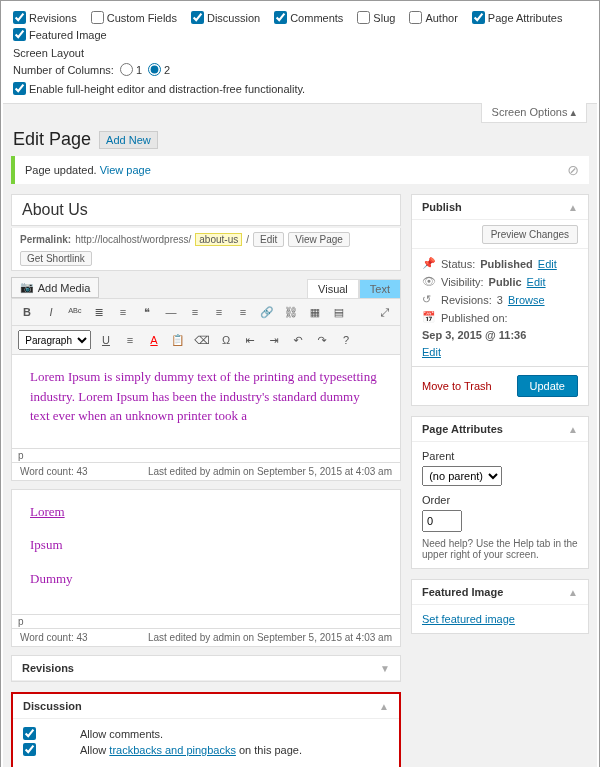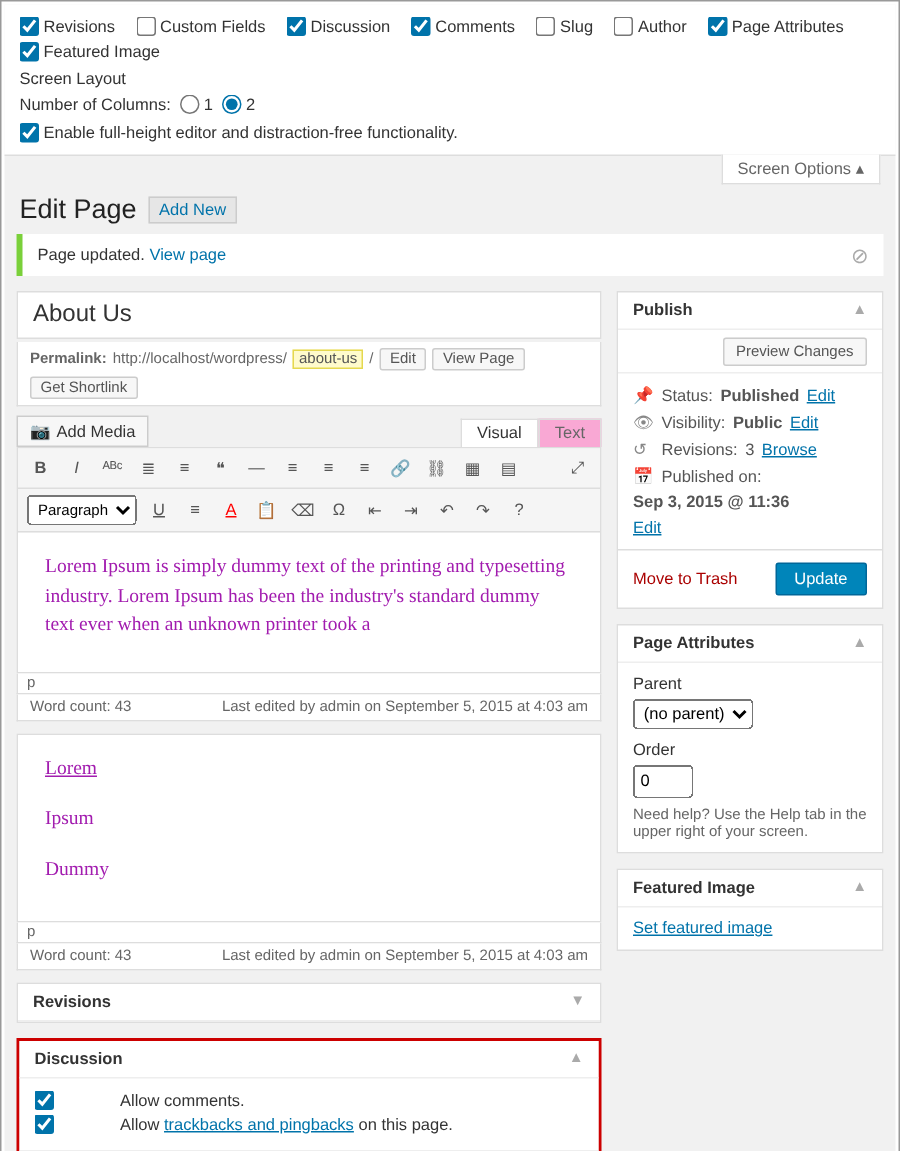--- a/index.html
+++ b/index.html
@@ -31,39 +31,39 @@
 .right { width: 178px; flex-shrink: 0; }
 
 .titlebox { background: #fff; border: 1px solid #ddd; padding: 6px 10px; font-size: 16px; color: #333; margin-bottom: 2px; }
 .permalink { background: #fff; border: 1px solid #ddd; border-top: none; padding: 4px 8px; font-size: 10px; color: #666; display: flex; align-items: center; gap: 4px; flex-wrap: wrap; margin-bottom: 6px; }
 .permalink .slug { background: #fffbcc; border: 1px solid #e5d84f; padding: 0 3px; color: #555; }
 .permalink .btn, .smbtn { background: #f7f7f7; border: 1px solid #ccc; padding: 1px 6px; font-size: 10px; color: #555; cursor: pointer; border-radius: 2px; }
 
 .media-row { display: flex; justify-content: space-between; align-items: flex-end; margin-bottom: 0; }
 .media-btn { background: #f7f7f7; border: 1px solid #ccc; padding: 3px 8px; font-size: 11px; cursor: pointer; display: flex; align-items: center; gap: 4px; }
 .tabs { display: flex; }
-.tab { border: 1px solid #ddd; border-bottom: none; padding: 3px 10px; font-size: 11px; background: #f9a8d4; color: #666; cursor: pointer; }
+.tab { border: 1px solid #ddd; border-bottom: none; padding: 3px 10px; font-size: 11px; background: #7dd3fc; color: #666; cursor: pointer; }
 .tab.active { background: #fff; color: #333; }
 
 .editor { border: 1px solid #ddd; background: #fff; }
 .toolbar { display: flex; align-items: center; gap: 6px; padding: 4px 6px; border-bottom: 1px solid #ddd; background: #f5f5f5; }
 .toolbar .tbi { width: 18px; height: 18px; display: flex; align-items: center; justify-content: center; color: #555; font-size: 11px; cursor: pointer; }
 .toolbar select { font-size: 10px; height: 20px; }
 .toolbar .sp { flex: 1; }
 .content-area { padding: 12px 18px; font-family: Georgia, serif; font-size: 13px; color: #a21caf; line-height: 1.5; min-height: 70px; }
 .content-area p { margin-bottom: 10px; }
 .ptag { background: #fff; border: 1px solid #ddd; border-top: none; padding: 1px 6px; font-size: 10px; color: #666; }
 .status-row { background: #fff; border: 1px solid #ddd; border-top: none; padding: 3px 8px; font-size: 10px; color: #666; display: flex; justify-content: space-between; margin-bottom: 8px; }
 
 .editor2 .content-area { font-family: Georgia, serif; }
 .editor2 .content-area p { margin-bottom: 14px; }
 .u { text-decoration: underline; }
 
 .metabox { background: #fff; border: 1px solid #ddd; margin-bottom: 10px; }
-.metabox-h { padding: 6px 10px; font-size: 11px; font-weight: bold; color: #333; border-bottom: 1px solid #eee; display: flex; justify-content: space-between; align-items: flex-start; cursor: pointer; }
+.metabox-h { padding: 6px 10px; font-size: 11px; font-weight: bold; color: #333; border-bottom: 1px solid #eee; display: flex; justify-content: space-between; align-items: flex-end; cursor: pointer; }
 .metabox-h .tog { color: #aaa; font-size: 10px; }
 .metabox-b { padding: 8px 10px; font-size: 11px; }
 .metabox-b .row { margin-bottom: 5px; display: flex; align-items: center; gap: 5px; color: #555; }
 .metabox-b .row .ic { width: 14px; color: #888; font-size: 11px; }
 .metabox-b a { color: #0073aa; text-decoration: underline; }
 .pubactions { border-top: 1px solid #ddd; padding: 8px 10px; display: flex; justify-content: space-between; align-items: center; }
 .trash { color: #a00; font-size: 11px; cursor: pointer; }
 .primary { background: #0085ba; border: 1px solid #006799; color: #fff; padding: 4px 12px; font-size: 11px; cursor: pointer; border-radius: 2px; }
 .preview { text-align: right; padding: 8px 10px; border-bottom: 1px solid #eee; }
 .sel { font-size: 11px; padding: 2px; text-align: right; }

